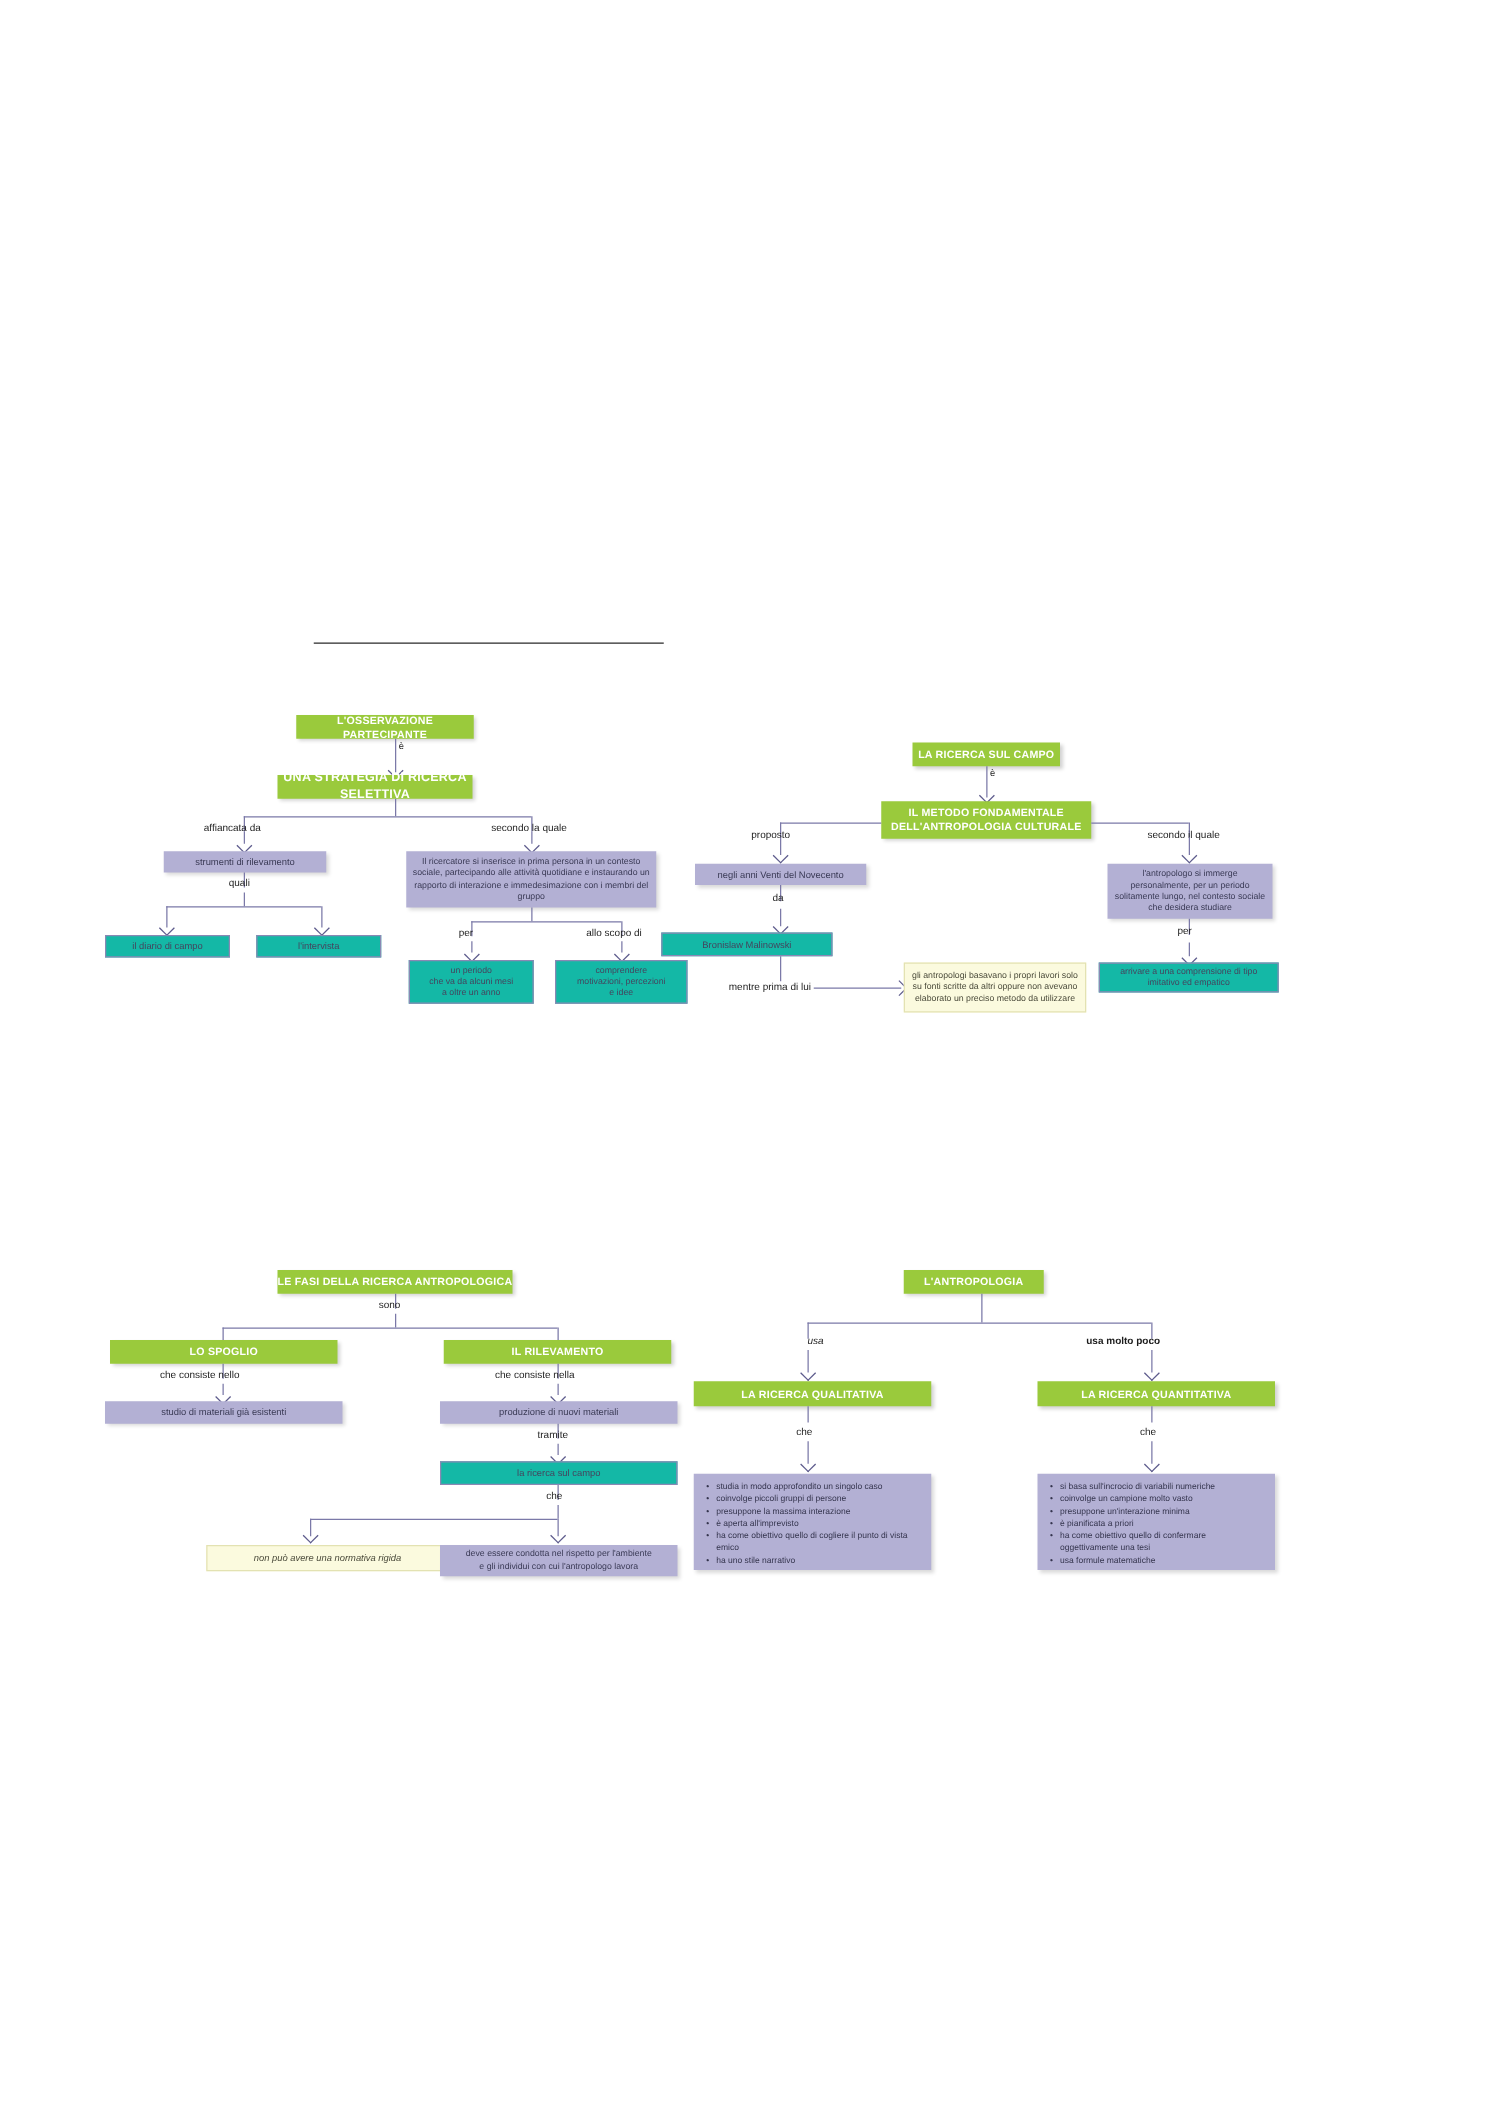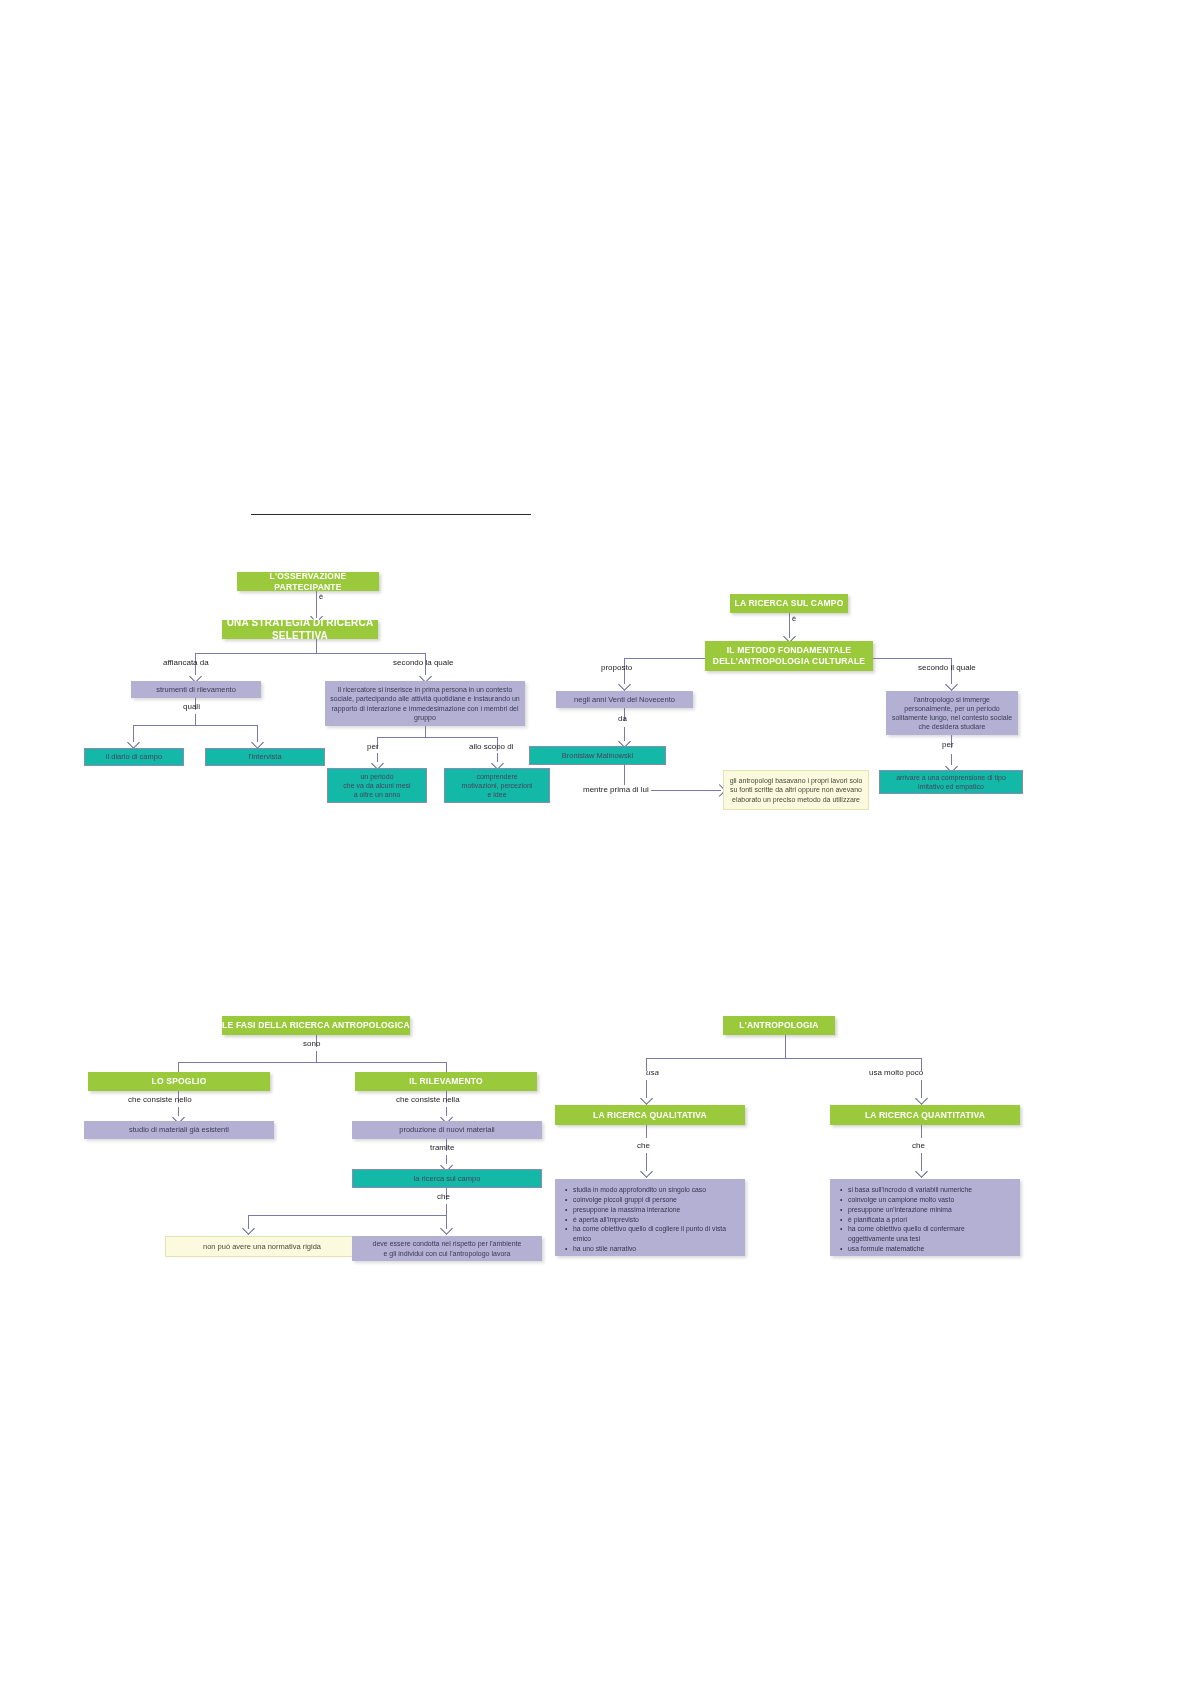--- a/index.html
+++ b/index.html
@@ -128,21 +128,21 @@
     <div class="vline" style="left:195px; top:698px; height:12px;"></div>
     <div class="elabel" style="left:183px; top:702px; font-size:8px;">quali</div>
     <div class="vline" style="left:195px; top:714px; height:11px;"></div>
     <div class="hline" style="left:133px; top:725px; width:124px;"></div>
     <div class="vline" style="left:133px; top:725px; height:17px;"></div>
     <div class="vline" style="left:257px; top:725px; height:17px;"></div>
     <div class="arrow" style="left:129px; top:738px;"></div>
     <div class="arrow" style="left:253px; top:738px;"></div>
 
     <div class="node white" style="left:84px; top:748px; width:100px; height:18px; font-size:7.5px;">il diario di campo</div>
-    <div class="node white" style="left:205px; top:748px; width:120px; height:18px; font-size:7.5px;text-align:center;">l'intervista</div>
+    <div class="node white" style="left:205px; top:748px; width:100px; height:18px; font-size:7.5px;text-align:center;">l'intervista</div>
 
     <div class="node purple" style="left:325px; top:681px; width:200px; height:45px; font-size:7px; padding:0 4px;">Il ricercatore si inserisce in prima persona in un contesto sociale, partecipando alle attività quotidiane e instaurando un rapporto di interazione e immedesimazione con i membri del gruppo</div>
 
     <div class="vline" style="left:425px; top:726px; height:11px;"></div>
     <div class="hline" style="left:377px; top:737px; width:120px;"></div>
     <div class="vline" style="left:377px; top:737px; height:12px;"></div>
     <div class="vline" style="left:497px; top:737px; height:12px;"></div>
 
     <div class="elabel" style="left:367px; top:742px; font-size:8px;">per</div>
     <div class="elabel" style="left:469px; top:742px; font-size:8px;">allo scopo di</div>
@@ -250,36 +250,36 @@
 
     <div class="vline" style="left:446px; top:1188px; height:12px;"></div>
     <div class="elabel" style="left:437px; top:1192px; font-size:8px;">che</div>
     <div class="vline" style="left:446px; top:1204px; height:11px;"></div>
     <div class="hline" style="left:248px; top:1215px; width:198px;"></div>
     <div class="vline" style="left:248px; top:1215px; height:14px;"></div>
     <div class="arrow" style="left:244px; top:1224px;"></div>
     <div class="vline" style="left:446px; top:1215px; height:14px;"></div>
     <div class="arrow" style="left:442px; top:1224px;"></div>
 
-    <div class="node yellow" style="left:165px; top:1236px; width:194px; height:21px; font-size:7.5px;">non può avere una normativa rigida</div>
+    <div class="node yellow" style="left:165px; top:1236px; width:194px; height:21px; font-size:7.5px;font-style:italic;">non può avere una normativa rigida</div>
     <div class="node purple" style="left:352px; top:1236px; width:190px; height:25px; font-size:7px; white-space:pre-line;">deve essere condotta nel rispetto per l'ambiente
 e gli individui con cui l'antropologo lavora</div>
   </div>
 
   <div>
 
     <div class="node green" style="left:723px; top:1016px; width:112px; height:19px; font-size:8.5px;">L'ANTROPOLOGIA</div>
 
     <div class="vline" style="left:785px; top:1035px; height:23px;"></div>
     <div class="hline" style="left:646px; top:1058px; width:275px;"></div>
     <div class="vline" style="left:646px; top:1058px; height:13px;"></div>
     <div class="vline" style="left:921px; top:1058px; height:13px;"></div>
 
     <div class="elabel" style="left:646px; top:1068px; font-size:8px;font-style:italic;">usa</div>
-    <div class="elabel" style="left:869px; top:1068px; font-size:8px;">usa molto poco</div>
+    <div class="elabel" style="left:869px; top:1068px; font-size:8px;font-weight:bold;">usa molto poco</div>
 
     <div class="vline" style="left:646px; top:1080px; height:18px;"></div>
     <div class="arrow" style="left:642px; top:1094px;"></div>
     <div class="vline" style="left:921px; top:1080px; height:18px;"></div>
     <div class="arrow" style="left:917px; top:1094px;"></div>
 
     <div class="node green" style="left:555px; top:1105px; width:190px; height:20px; font-size:8.5px;">LA RICERCA QUALITATIVA</div>
     <div class="node green" style="left:830px; top:1105px; width:190px; height:20px; font-size:8.5px;">LA RICERCA QUANTITATIVA</div>
 
     <div class="vline" style="left:646px; top:1125px; height:13px;"></div>

